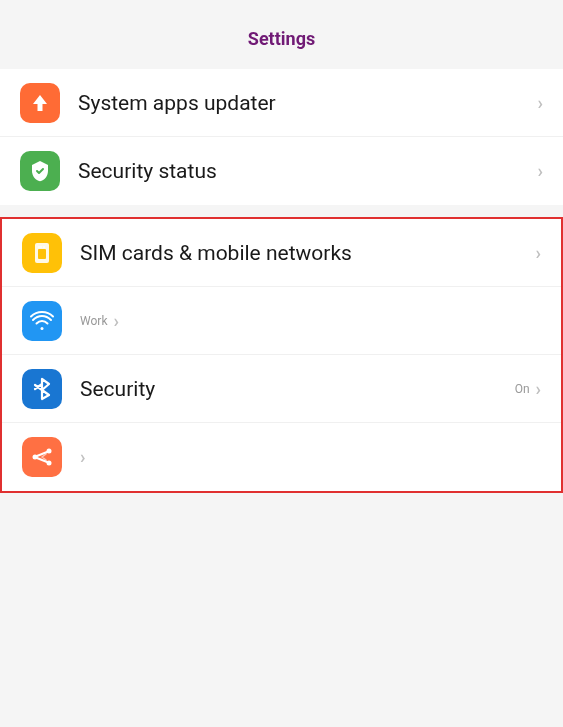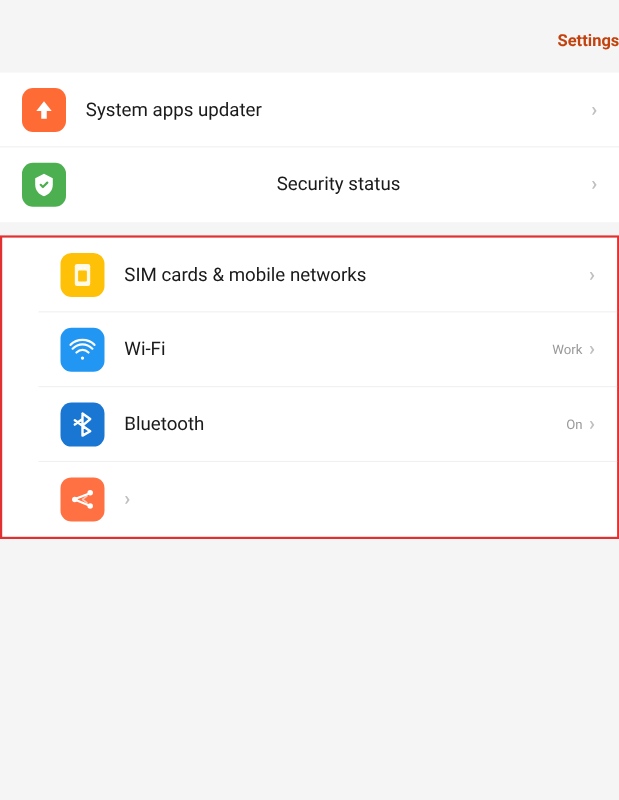--- a/index.html
+++ b/index.html
@@ -10,69 +10,67 @@
 
     body {
       width: 563px;
       height: 727px;
       background-color: #f5f5f5;
       font-family: -apple-system, BlinkMacSystemFont, 'Segoe UI', Roboto, sans-serif;
       overflow: hidden;
     }
 
     .page-title {
-      text-align: right;
-      font-size: 15px;
+      text-align: center;
+      font-size: 18px;
       font-weight: 700;
-      color: #c2410c;
+      color: #701a75;
       padding: 28px 0 20px 0;
       background: #f5f5f5;
     }
 
     .section {
       background: #fff;
       margin-bottom: 12px;
     }
 
     .section-outlined {
       background: #fff;
       margin-bottom: 12px;
       border: 2px solid #e03030;
-      padding-left: 33px;
     }
 
     .list-item {
       display: flex;
       align-items: center;
       padding: 0 20px;
       height: 68px;
       border-bottom: 1px solid #f0f0f0;
       cursor: pointer;
       position: relative;
     }
 
     .list-item:last-child {
       border-bottom: none;
-      text-align: center;
     }
 
     .icon-wrapper {
       width: 40px;
       height: 40px;
       border-radius: 10px;
       display: flex;
       align-items: center;
       justify-content: center;
       margin-right: 18px;
       flex-shrink: 0;
     }
 
     .item-label {
       flex: 1;
-      font-size: 17px;
+      font-size: 21px;
       color: #1a1a1a;
       font-weight: 400;
     }
 
     .item-value {
       font-size: 12px;
       color: #999;
       margin-right: 6px;
     }
 
@@ -131,31 +129,30 @@
       </div>
       <div class="list-item">
         <div class="icon-wrapper" style="background-color: rgb(33, 150, 243);">
           <svg class="icon-svg" viewBox="0 0 24 24" fill="none">
       <path d="M12 18a1.5 1.5 0 100 3 1.5 1.5 0 000-3z" fill="#ffffff"></path>
       <path d="M6.5 14.5C8 13 9.9 12 12 12s4 1 5.5 2.5" stroke="#ffffff" stroke-width="2" stroke-linecap="round"></path>
       <path d="M3 11C5.5 8.5 8.6 7 12 7s6.5 1.5 9 4" stroke="#ffffff" stroke-width="2" stroke-linecap="round"></path>
       <path d="M1 7.5C4 4.5 7.8 3 12 3s8 1.5 11 4.5" stroke="#ffffff" stroke-width="2" stroke-linecap="round"></path>
     </svg>
         </div>
-        <span class="item-label">Wi-Fi</span>
         <span class="item-value">Work</span>
         <span class="chevron">›</span>
       </div>
       <div class="list-item">
         <div class="icon-wrapper" style="background-color: rgb(25, 118, 210);">
           <svg class="icon-svg" viewBox="0 0 24 24" fill="none">
       <path d="M12 2v20M12 2l7 5-7 6 7 5-7 4M12 13l-7-5M12 7l-7 5" stroke="#ffffff" stroke-width="2.2" stroke-linecap="round" stroke-linejoin="round"></path>
     </svg>
         </div>
-        <span class="item-label">Bluetooth</span>
+        <span class="item-label">Security</span>
         <span class="item-value">On</span>
         <span class="chevron">›</span>
       </div>
       <div class="list-item">
         <div class="icon-wrapper" style="background-color: rgb(255, 112, 67);">
           <svg class="icon-svg" viewBox="0 0 24 24" fill="none">
       <circle cx="5" cy="12" r="2.5" fill="#ffffff"></circle>
       <circle cx="19" cy="6" r="2.5" fill="#ffffff"></circle>
       <circle cx="19" cy="18" r="2.5" fill="#ffffff"></circle>
       <path d="M7 11L17 7M7 13L17 17" stroke="#ffffff" stroke-width="2" stroke-linecap="round"></path>

